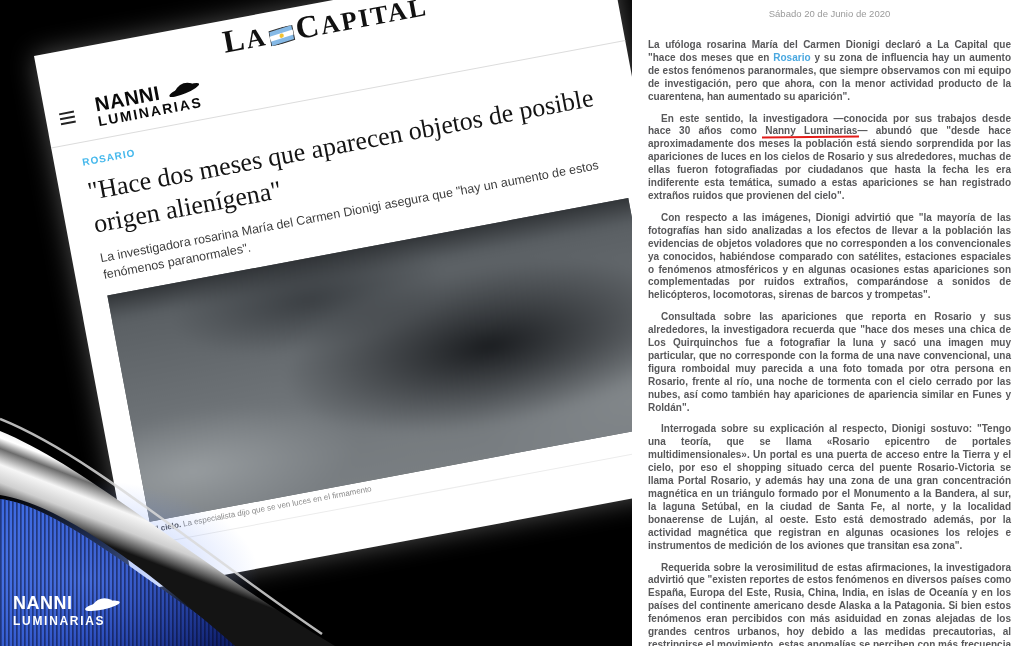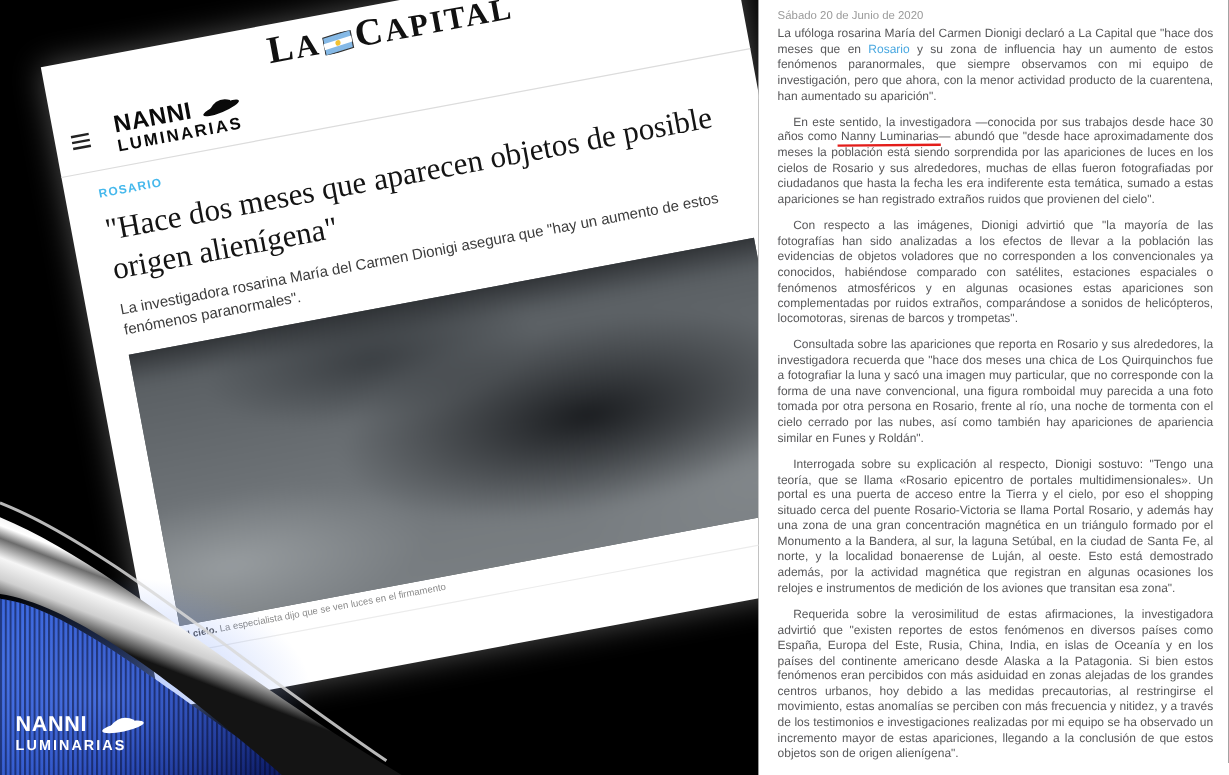--- a/index.html
+++ b/index.html
@@ -46,22 +46,22 @@
 
   .swoosh{position:absolute;left:0;top:0;pointer-events:none;}
 
   .brand-badge{position:absolute;left:13px;top:594px;color:#fff;}
   .bb-top{display:flex;align-items:center;gap:7px;font-weight:bold;font-size:18px;letter-spacing:.5px;line-height:18px;}
   .bb-bottom{font-weight:bold;font-size:12px;letter-spacing:1.7px;margin-top:3px;line-height:13px;}
 
   
   .right-panel{position:absolute;left:632px;top:0;width:392px;height:646px;background:#fff;
     box-sizing:border-box;padding:6px 13px 0 16px;overflow:hidden;}
-  .date{font-size:9.5px;color:#9a9a9a;margin:2px 0 4px 0;}
-  .para{font-size:10px;line-height:12.9px;color:#58585a;text-align:justify;margin:0 0 9px 0;text-indent:13px;}
+  .date{font-size:9.5px;color:#9a9a9a;margin:2px 0 20px 0;text-align:center;}
+  .para{font-size:10px;line-height:12.9px;color:#58585a;text-align:justify;margin:0 0 9px 0;text-indent:13px;font-weight:bold;}
   .para.first{text-indent:0;}
   .rlink{color:#4aa8e0;cursor:pointer;}
   .marked{position:relative;white-space:nowrap;}
   .marked::after{content:"";position:absolute;left:-3px;right:-2px;bottom:-2px;height:2px;
     background:#e31d1a;transform:rotate(-.5deg);}
 </style>
 </head>
 <body>
 
 <div class="canvas">

